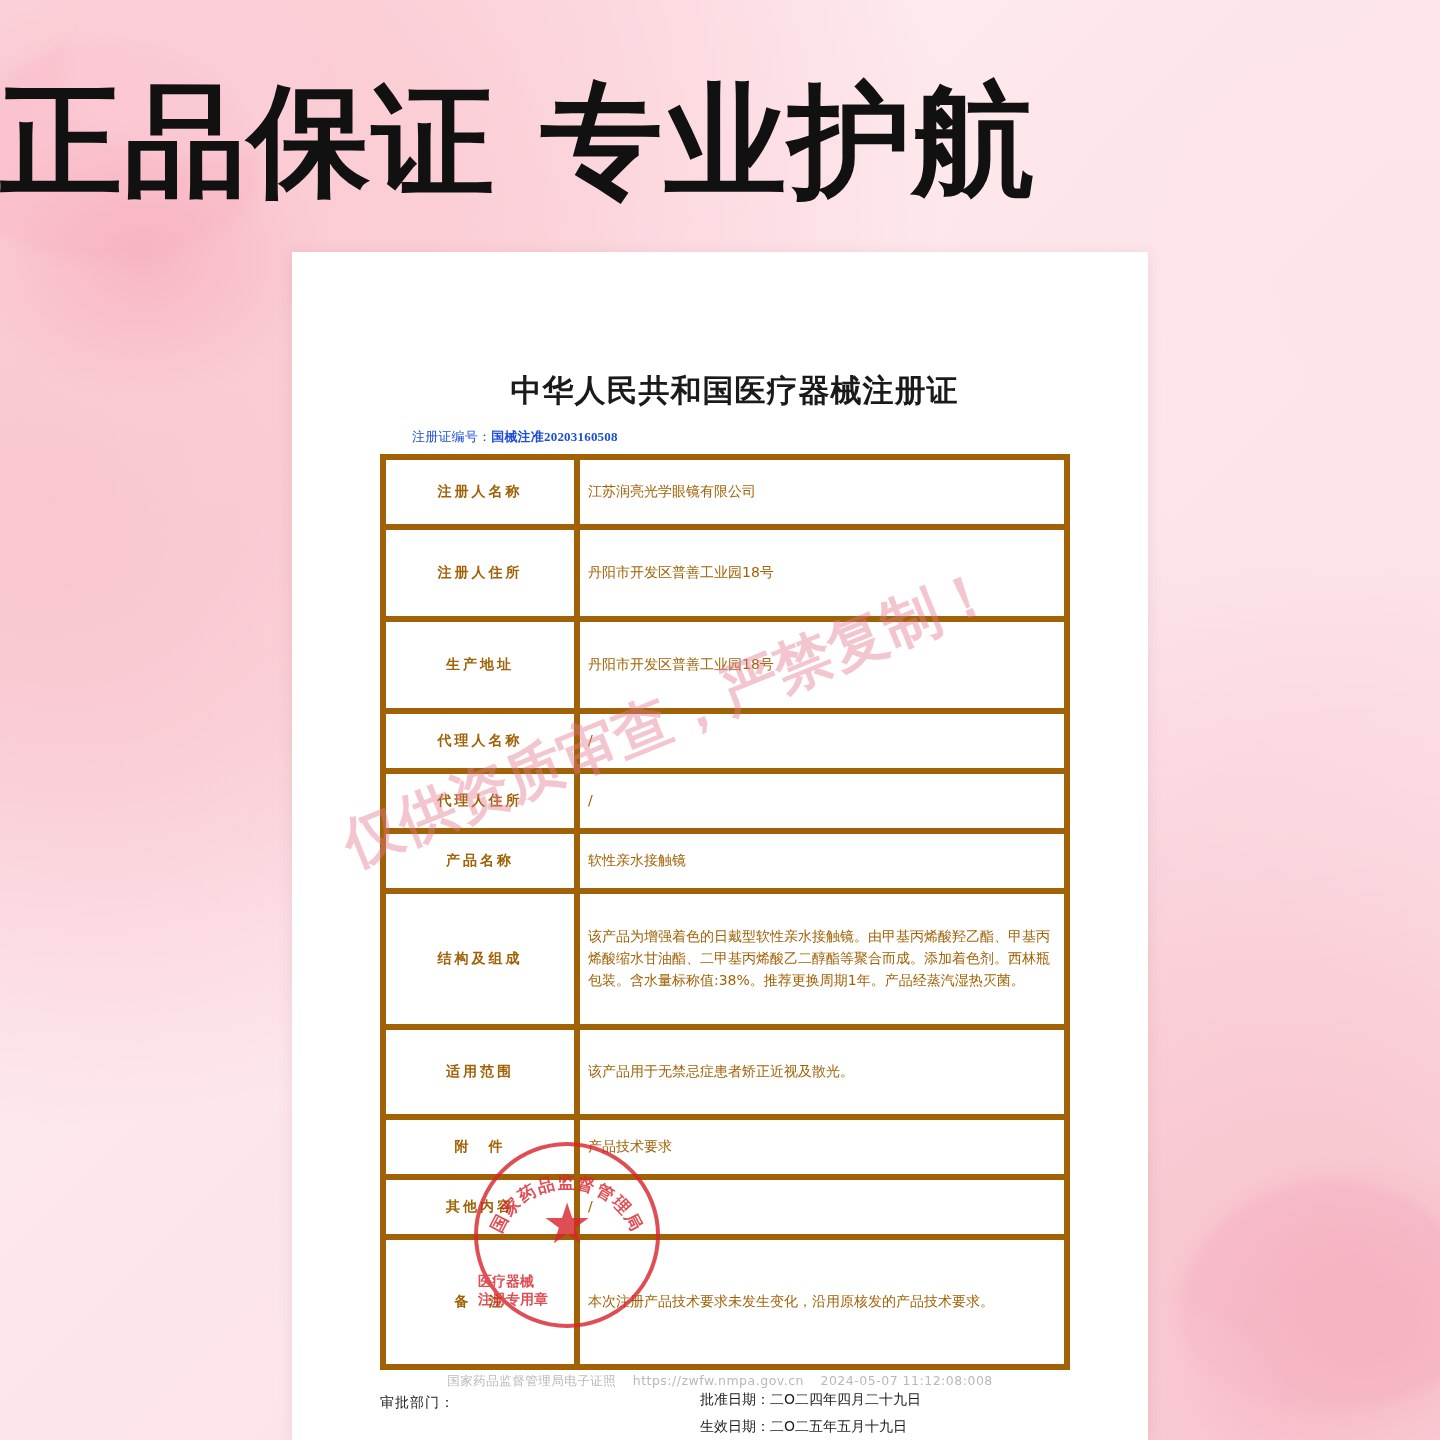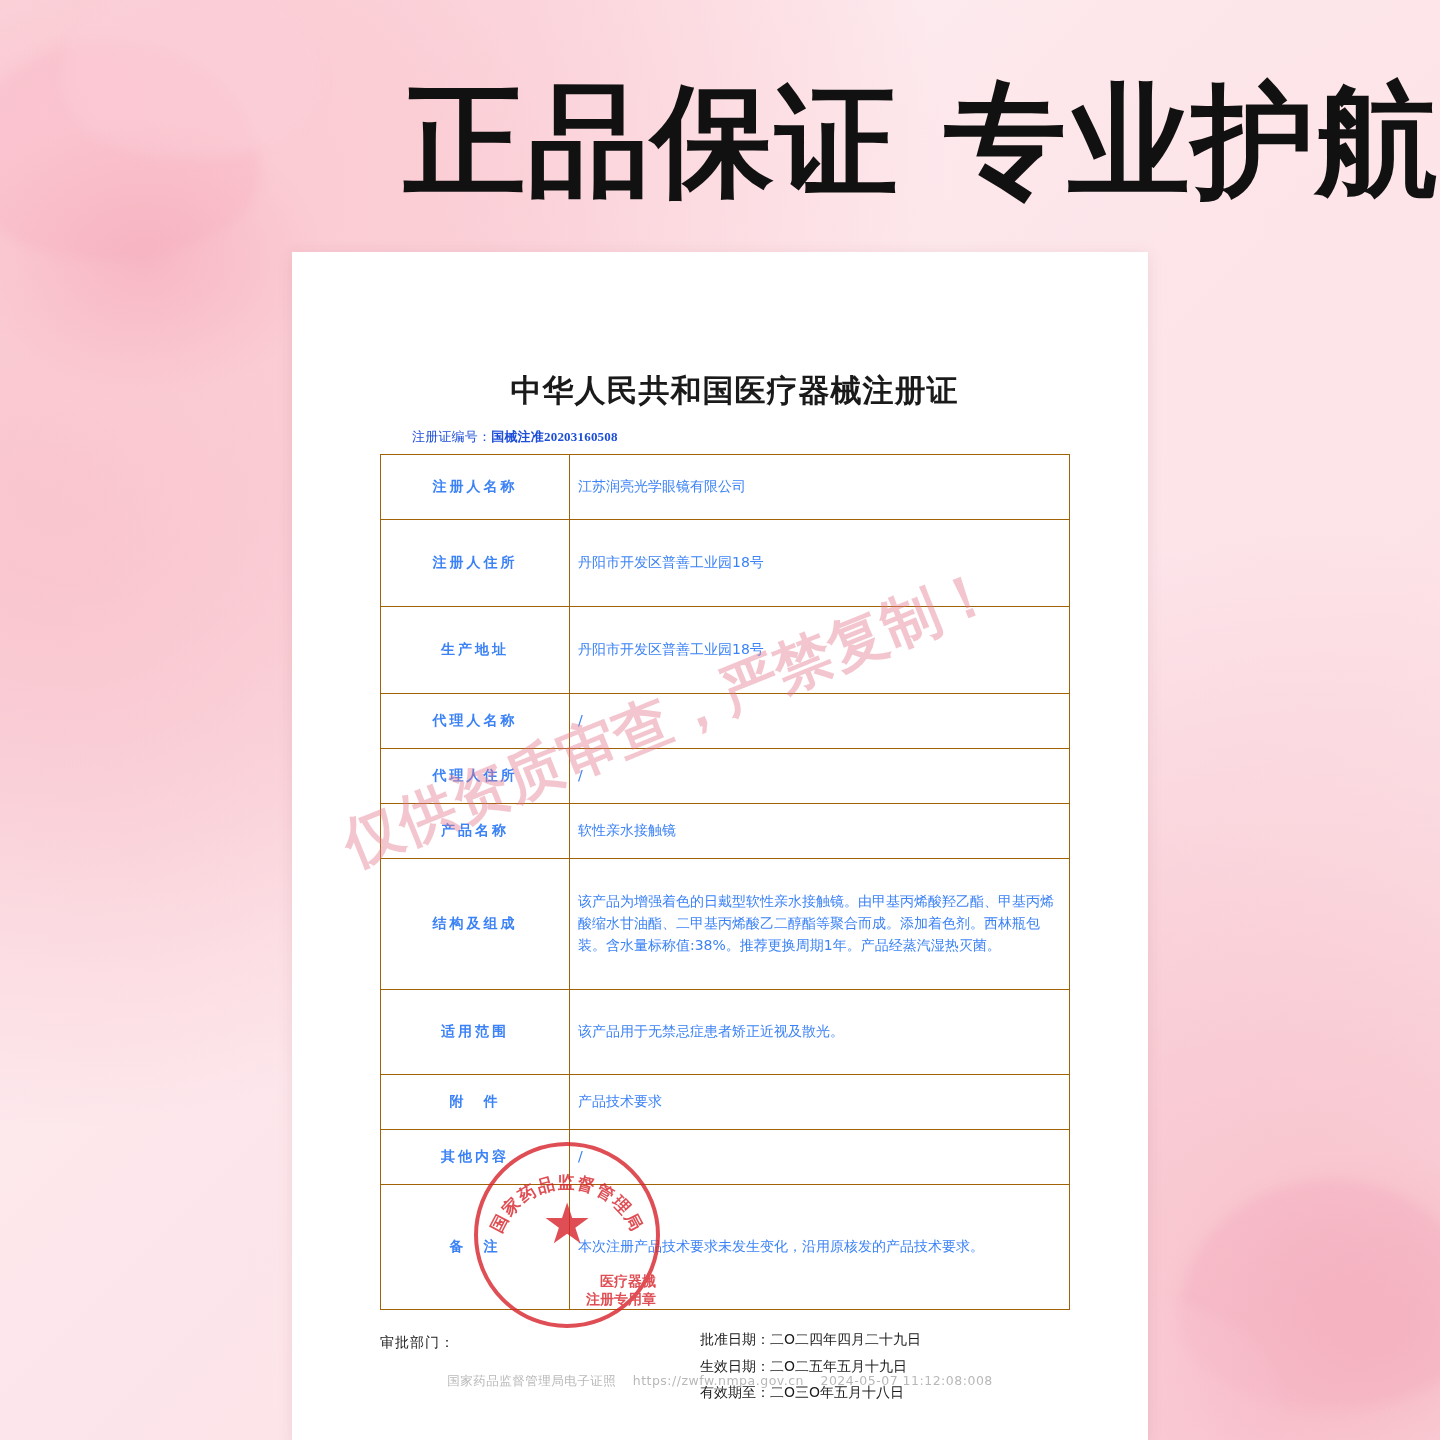--- a/index.html
+++ b/index.html
@@ -45,21 +45,21 @@
     background: rgba(248,183,197,0.45);
     filter: blur(6px);
   }
 
   
   .headline {
     position: absolute;
     top: 74px;
     left: 0;
     width: 1440px;
-    text-align: right;
+    text-align: left;
     font-family: "DejaVu Sans", sans-serif;
     font-weight: bold;
     font-size: 122px;
     letter-spacing: 2px;
     color: #111111;
     line-height: 1.1;
     white-space: nowrap;
     z-index: 5;
   }
 
@@ -96,25 +96,25 @@
   .cert-no b { font-weight: bold; }
 
   
   table.cert {
     margin-left: 88px;
     border-collapse: collapse;
     width: 690px;
     table-layout: fixed;
   }
   table.cert td {
-    border: 1px solid #a16207;
+    border: 6px solid #a16207;
     vertical-align: middle;
     padding: 6px 8px;
     font-size: 14px;
-    color: #3b82f6;
+    color: #a16207;
     line-height: 1.55;
   }
   td.lab {
     width: 172px;
     text-align: center;
     font-family: "DejaVu Sans", sans-serif;
     font-weight: bold;
     font-size: 15px;
     letter-spacing: 3px;
     color: #111;
@@ -193,21 +193,21 @@
     font-size: 17px;
     font-weight: bold;
     fill: #d7232a;
     letter-spacing: 2px;
   }
   .seal .bottom-text {
     position: absolute;
     left: 0;
     bottom: 16px;
     width: 178px;
-    text-align: right;
+    text-align: left;
     font-family: "DejaVu Sans", sans-serif;
     font-size: 14px;
     font-weight: bold;
     color: #d7232a;
     line-height: 1.25;
   }
 
   
   .watermark {
     position: absolute;

